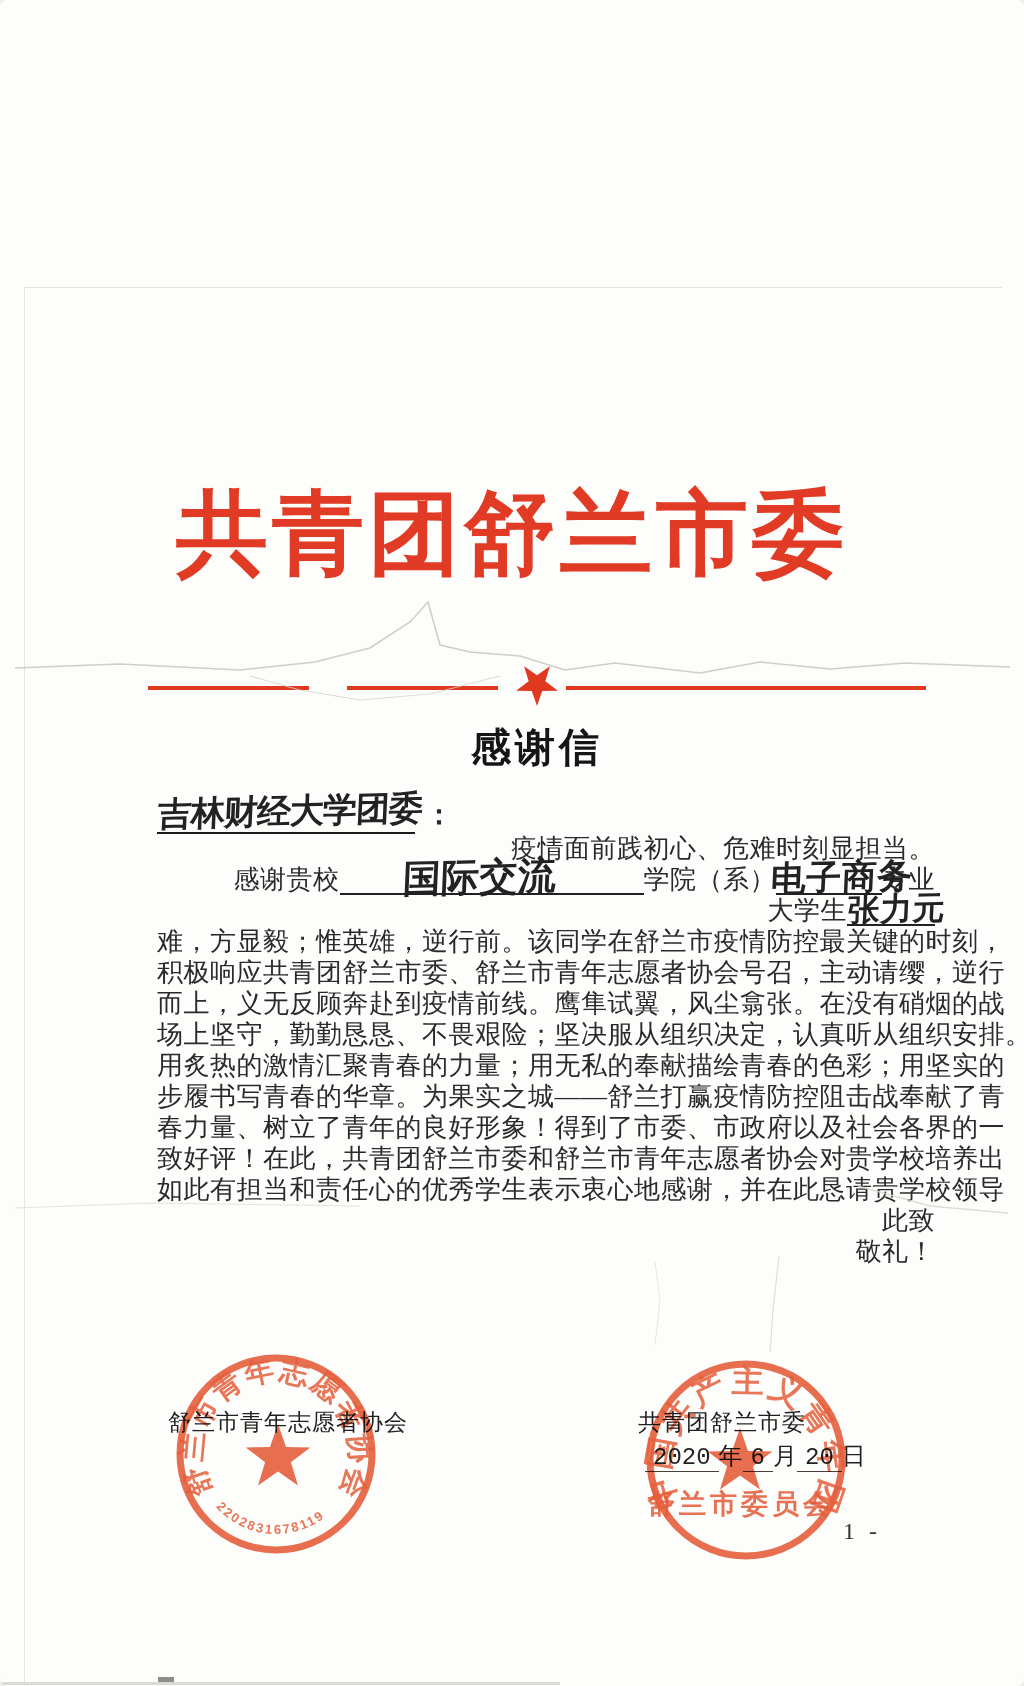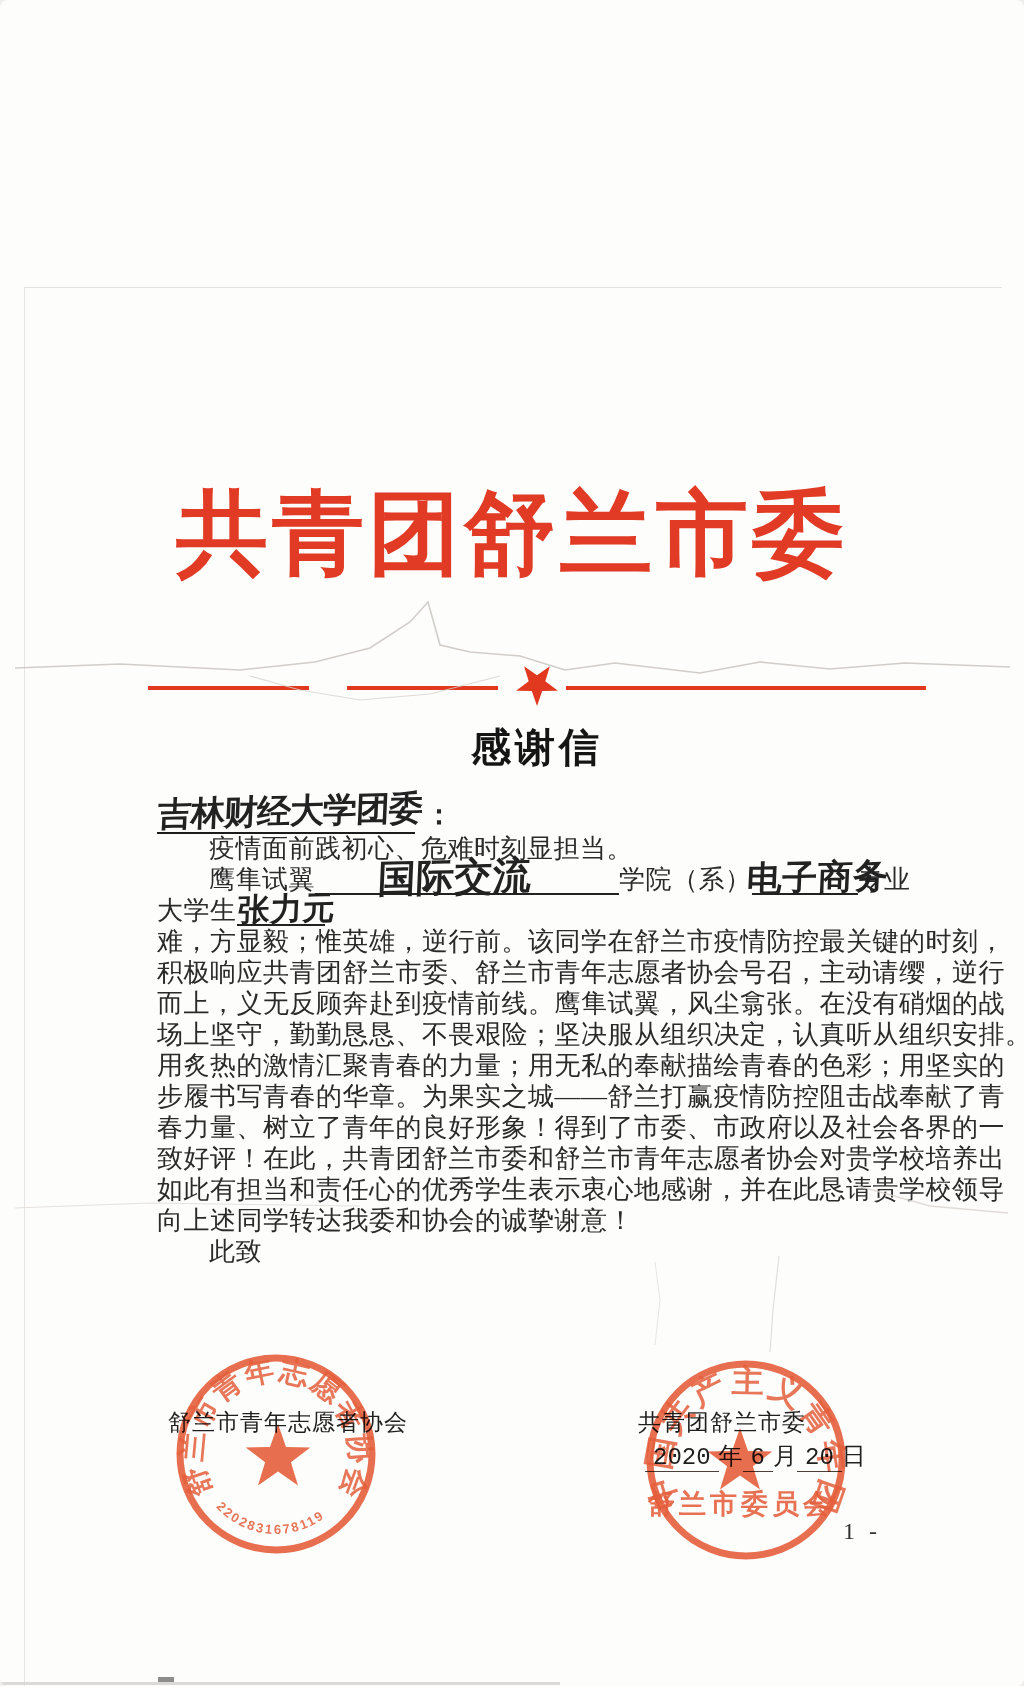--- a/index.html
+++ b/index.html
@@ -40,21 +40,21 @@
     transform:rotate(-1.5deg) skewX(-4deg);transform-origin:left bottom;
   }
   .salute-hand{font-size:34px;letter-spacing:-1px;}
   .salute-colon{font-size:28px;font-weight:700;margin-left:10px;vertical-align:bottom;}
 
   .body-block{
     position:absolute;left:157px;top:833px;width:778px;
     font-size:26px;line-height:31px;letter-spacing:0.5px;color:#2a2a2a;
     white-space:nowrap;
   }
-  .bline{height:31px;}
+  .bline{height:31px;text-align:right;}
   .indent{padding-left:52px;}
   .blank{
     display:inline-block;position:relative;vertical-align:bottom;
     border-bottom:2px solid #222;height:28px;
   }
   .blank .hand{position:absolute;bottom:-2px;white-space:nowrap;}
   .blank-college{width:304px;}
   .blank-college .hand{left:62px;font-size:38px;}
   .blank-major{width:106px;}
   .blank-major .hand{left:-6px;font-size:35px;}
@@ -95,35 +95,35 @@
 
   <div class="letter-title">感谢信</div>
 
   <div class="salutation">
     <span class="salute-line"><span class="hand salute-hand">吉林财经大学团委</span></span><span class="salute-colon">：</span>
   </div>
 
   <div class="body-block">
     <div class="bline indent">疫情面前践初心、危难时刻显担当。</div>
 
-    <div class="bline indent"><span>鹰隼试翼</span><span class="blank blank-college"><span class="hand">国际交流</span></span><span>学院（系）</span><span class="blank blank-major"><span class="hand">电子商务</span></span><span>专业</span></div>
+    <div class="bline indent"><span>感谢贵校</span><span class="blank blank-college"><span class="hand">国际交流</span></span><span>学院（系）</span><span class="blank blank-major"><span class="hand">电子商务</span></span><span>专业</span></div>
 
     <div class="bline"><span>大学生</span><span class="blank blank-student"><span class="hand">张力元</span></span></div>
 
     <div class="bline">难，方显毅；惟英雄，逆行前。该同学在舒兰市疫情防控最关键的时刻，</div>
     <div class="bline">积极响应共青团舒兰市委、舒兰市青年志愿者协会号召，主动请缨，逆行</div>
     <div class="bline">而上，义无反顾奔赴到疫情前线。鹰隼试翼，风尘翕张。在没有硝烟的战</div>
     <div class="bline">场上坚守，勤勤恳恳、不畏艰险；坚决服从组织决定，认真听从组织安排。</div>
     <div class="bline">用炙热的激情汇聚青春的力量；用无私的奉献描绘青春的色彩；用坚实的</div>
     <div class="bline">步履书写青春的华章。为果实之城——舒兰打赢疫情防控阻击战奉献了青</div>
     <div class="bline">春力量、树立了青年的良好形象！得到了市委、市政府以及社会各界的一</div>
     <div class="bline">致好评！在此，共青团舒兰市委和舒兰市青年志愿者协会对贵学校培养出</div>
     <div class="bline">如此有担当和责任心的优秀学生表示衷心地感谢，并在此恳请贵学校领导</div>
-    <div class="bline">向上述同学转达我委和协会的诚挚谢意！</div>
     <div class="bline indent">此致</div>
+    <div class="bline">敬礼！</div>
   </div>
 
   <div class="sig sig-left">舒兰市青年志愿者协会</div>
   <div class="sig sig-right">共青团舒兰市委</div>
 
   <div class="date-line"><span class="date-u">2020</span><span>年</span><span class="date-u">6</span><span>月</span><span class="date-u">20</span><span>日</span></div>
 
   <div class="page-num">1 -</div>
 
   <svg class="stamp stamp-left" width="230" height="230" viewBox="0 0 230 230">

